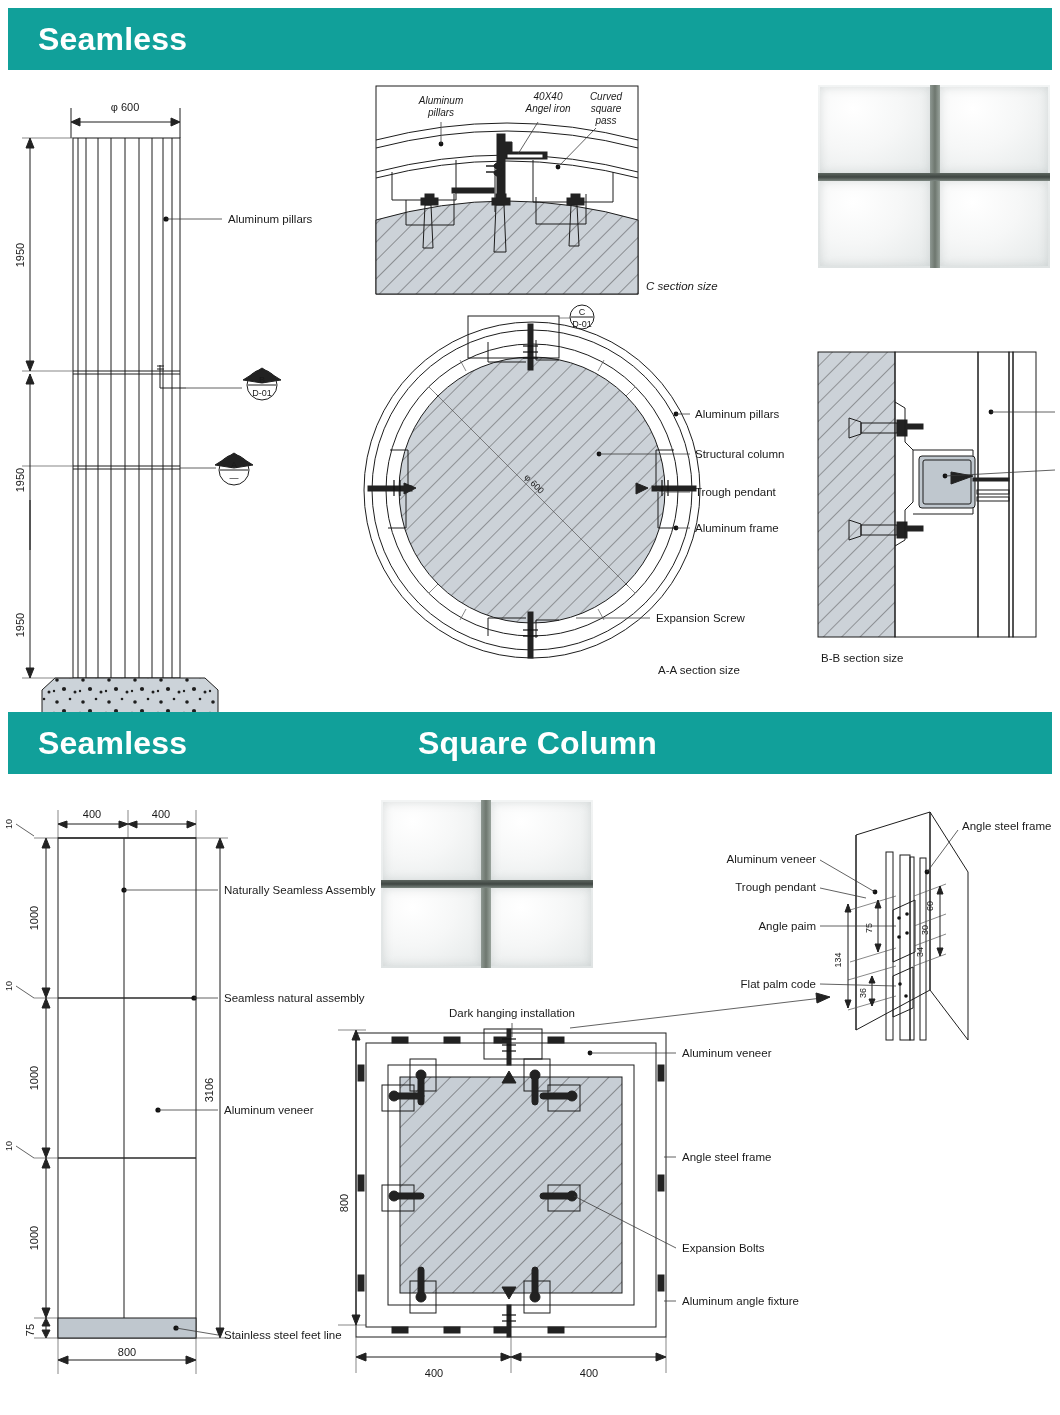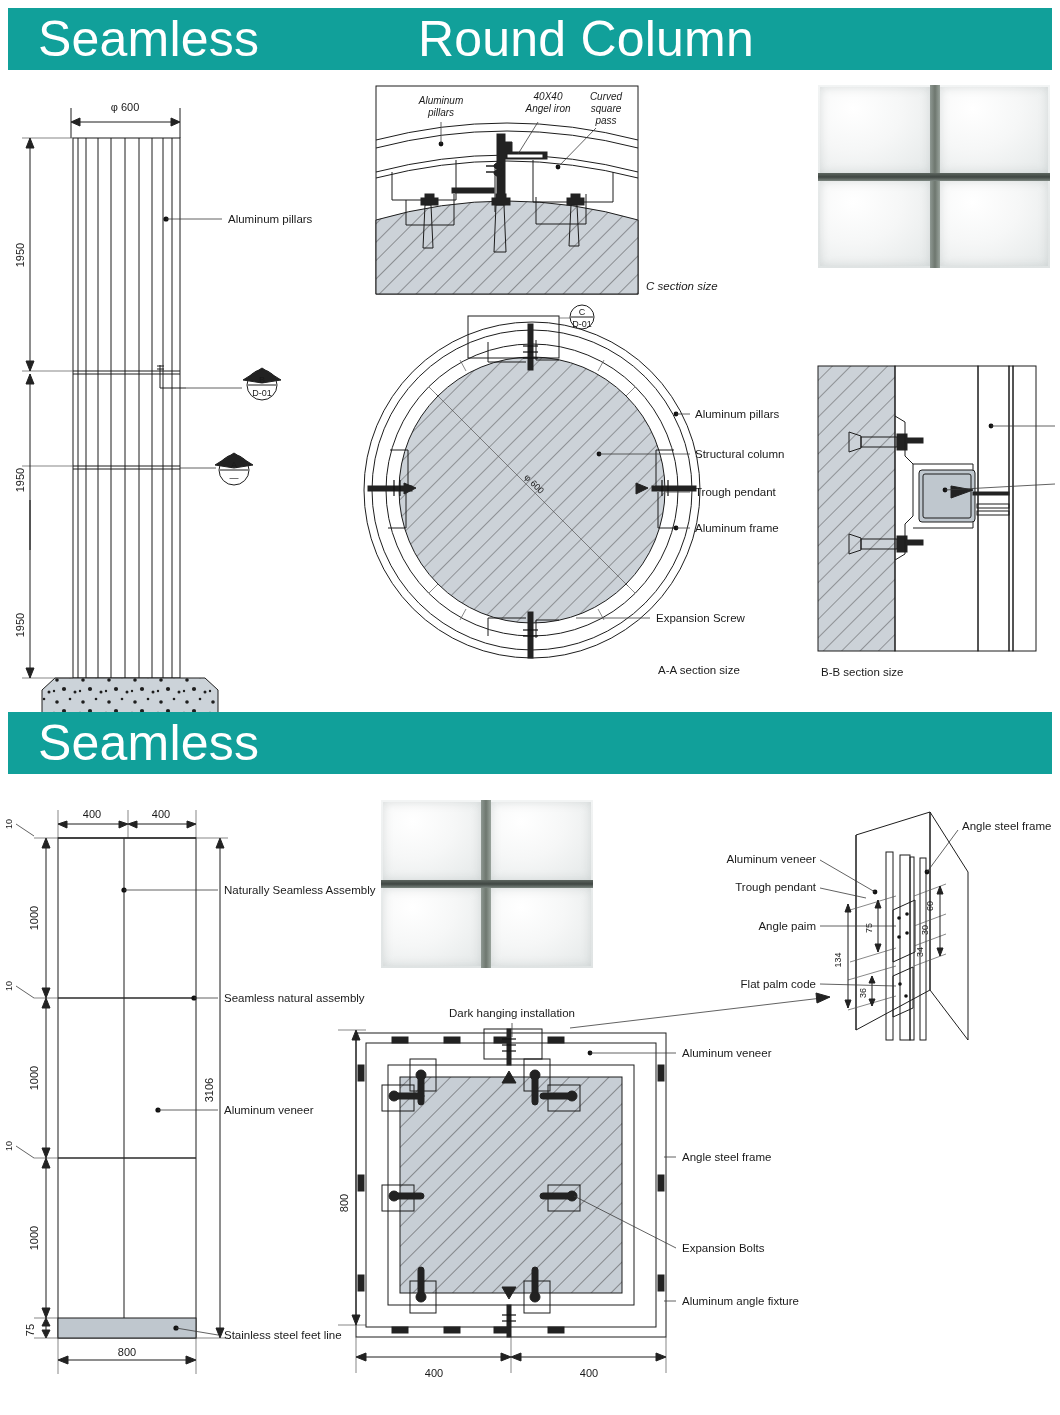--- a/index.html
+++ b/index.html
@@ -1,21 +1,21 @@
 <!DOCTYPE html>
 <html><head>
 <meta charset="utf-8">
 <style>
   html,body{margin:0;padding:0;background:#ffffff;}
   body{width:1060px;height:1415px;position:relative;font-family:"Liberation Sans",sans-serif;overflow:hidden;}
 
   .banner{position:absolute;left:8px;width:1044px;height:62px;background:#11a09a;}
   #banner-round{top:8px;}
   #banner-square{top:712px;}
-  .banner .bt{position:absolute;top:50%;transform:translateY(-50%);color:#ffffff;font-size:50px;font-weight:normal;letter-spacing:.2px;white-space:nowrap;}
+  .banner .bt{position:absolute;top:50%;transform:translateY(-50%);color:#ffffff;font-size:32px;font-weight:bold;letter-spacing:.2px;white-space:nowrap;}
   .bt.left{left:30px;}
   .bt.mid{left:410px;}
 
   .panel{position:absolute;}
   svg{display:block;overflow:visible;}
   .lbl{font-family:"Liberation Sans",sans-serif;font-size:11.5px;fill:#1a1a1a;}
   .lbl-sm{font-family:"Liberation Sans",sans-serif;font-size:10px;fill:#1a1a1a;}
   .dim{font-family:"Liberation Sans",sans-serif;font-size:11px;fill:#1a1a1a;}
   .dim-s{font-family:"Liberation Sans",sans-serif;font-size:9px;fill:#1a1a1a;}
   .ln{stroke:#1d1d1d;stroke-width:1;fill:none;}
@@ -34,21 +34,20 @@
       radial-gradient(ellipse at 30% 25%, #ffffff 0%, #f6f7f7 45%, #e4e8e8 100%);
       box-shadow:inset 0 0 10px rgba(160,170,170,.35);}
   .photo .gv{position:absolute;background:linear-gradient(90deg,#8e9892,#6e776f,#99a39c);}
   .photo .gh{position:absolute;background:linear-gradient(180deg,#5d6660,#3f4642,#7d8781);}
 </style>
 </head>
 <body>
 
 <div class="banner" id="banner-round">
   <div class="bt left">Seamless</div>
-  <div class="bt mid">Round Column</div>
 </div>
 
 <div class="panel" id="p-elev" style="left:0px;top:80px;width:350px;height:620px;">
 <svg width="350" height="620" viewBox="0 0 350 620">
   <defs>
     <pattern id="spk" width="26" height="22" patternUnits="userSpaceOnUse">
       <rect width="26" height="22" fill="#ccd3d9"></rect>
       <circle cx="5" cy="6" r="1.8" fill="#1e1e1e"></circle>
       <circle cx="18" cy="3" r="1.3" fill="#1e1e1e"></circle>
       <circle cx="12" cy="15" r="2.1" fill="#1e1e1e"></circle>
@@ -319,21 +318,21 @@
     <text class="lbl" x="335" y="232">Aluminum frame</text>
 
     <line class="lead" x1="216" y1="318" x2="290" y2="318"></line>
     <text class="lbl" x="296" y="322">Expansion Screw</text>
   </g>
 
   <text class="lbl" x="298" y="374">A-A section size</text>
 </svg>
 </div>
 
-<div class="panel" id="p-bb" style="left:805px;top:356px;width:250px;height:330px;">
+<div class="panel" id="p-bb" style="left:805px;top:342px;width:250px;height:330px;">
 <svg width="250" height="330" viewBox="0 0 250 330">
   <defs>
     <pattern id="hat3" width="13" height="13" patternUnits="userSpaceOnUse" patternTransform="rotate(45)">
       <rect width="13" height="13" fill="#ccd2d8"></rect>
       <line x1="0" y1="0" x2="0" y2="13" stroke="#3a3a3a" stroke-width=".85"></line>
     </pattern>
   </defs>
 
   <rect x="13" y="10" width="77" height="285" fill="url(#hat3)" stroke="#1d1d1d" stroke-width="1"></rect>
 
@@ -370,20 +369,21 @@
   <line class="lead" x1="186" y1="70" x2="250" y2="70"></line>
   <circle class="dot" cx="140" cy="134" r="2.4"></circle>
   <line class="lead" x1="140" y1="134" x2="250" y2="128"></line>
 
   <text class="lbl" x="16" y="320">B-B section size</text>
 </svg>
 </div>
 
 <div class="banner" id="banner-square">
   <div class="bt left">Seamless</div>
+  <div class="bt mid">Square Column</div>
 </div>
 
 <div class="panel" id="p-sqelev" style="left:0px;top:790px;width:360px;height:620px;">
 <svg width="360" height="620" viewBox="0 0 360 620">
 
   <g>
     <line class="ln-t" x1="58" y1="20" x2="58" y2="48"></line>
     <line class="ln-t" x1="128" y1="20" x2="128" y2="48"></line>
     <line class="ln-t" x1="196" y1="20" x2="196" y2="48"></line>
     <line class="ln" x1="60" y1="34" x2="126" y2="34"></line>

